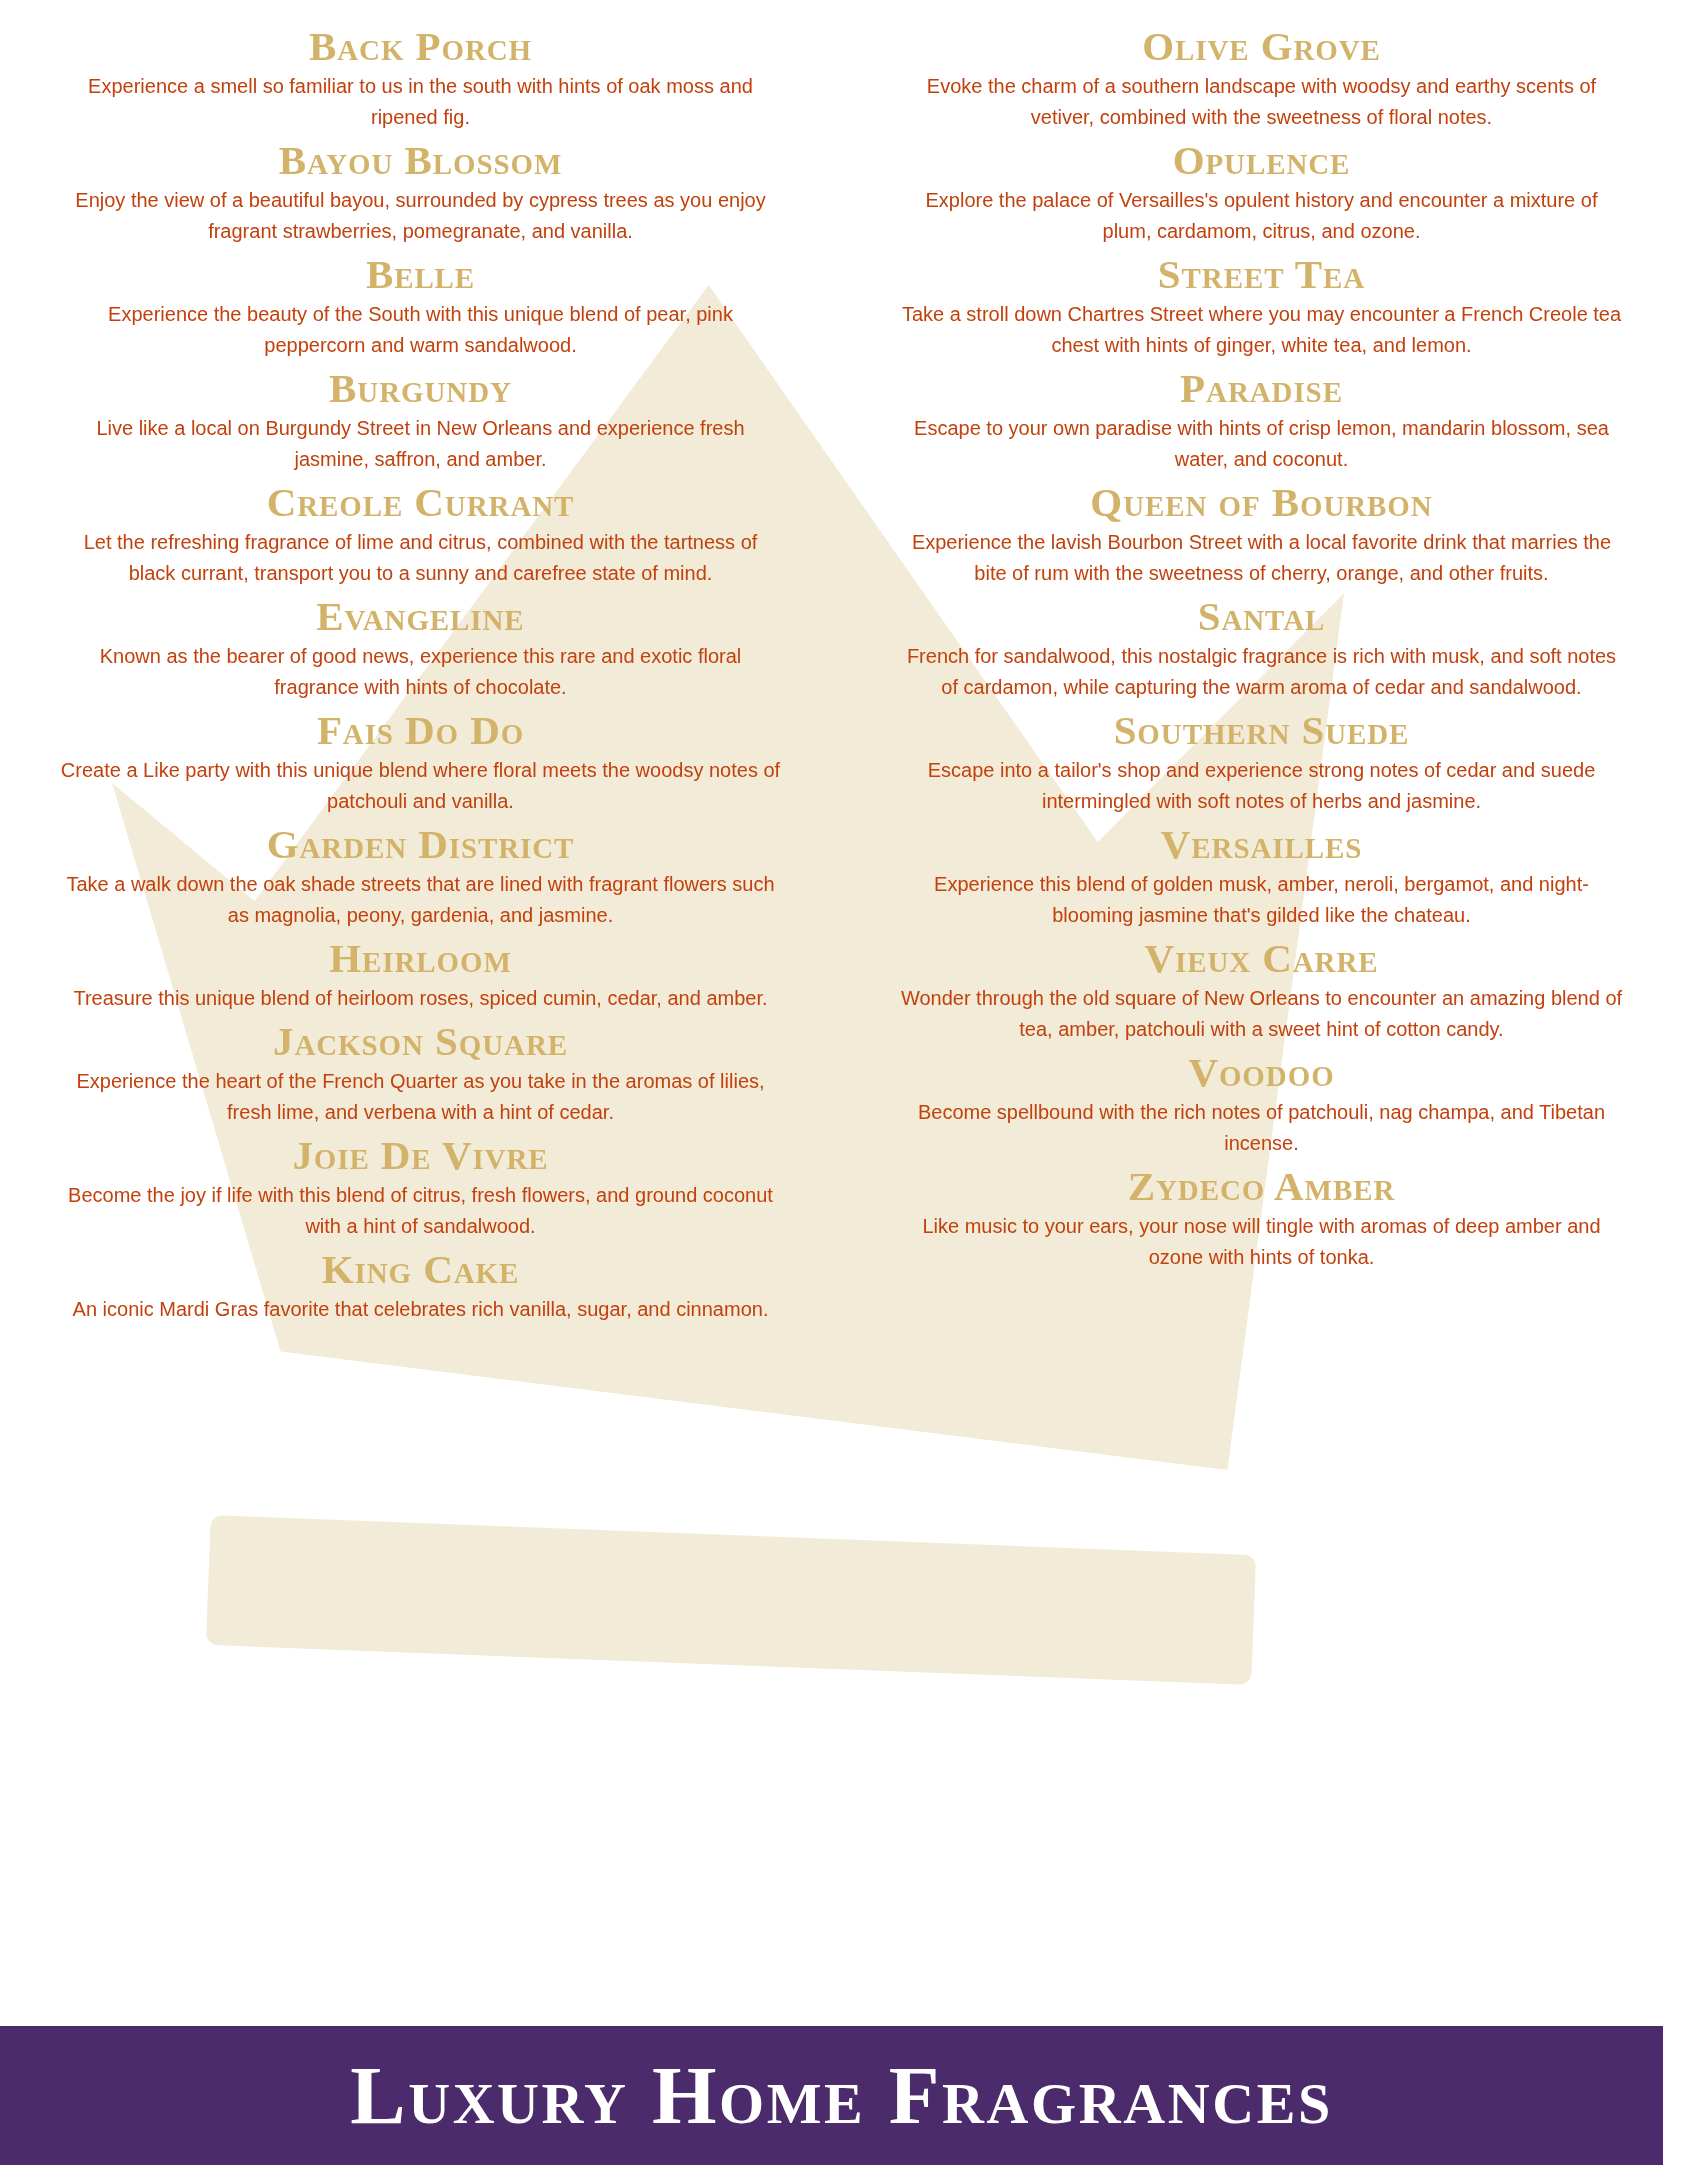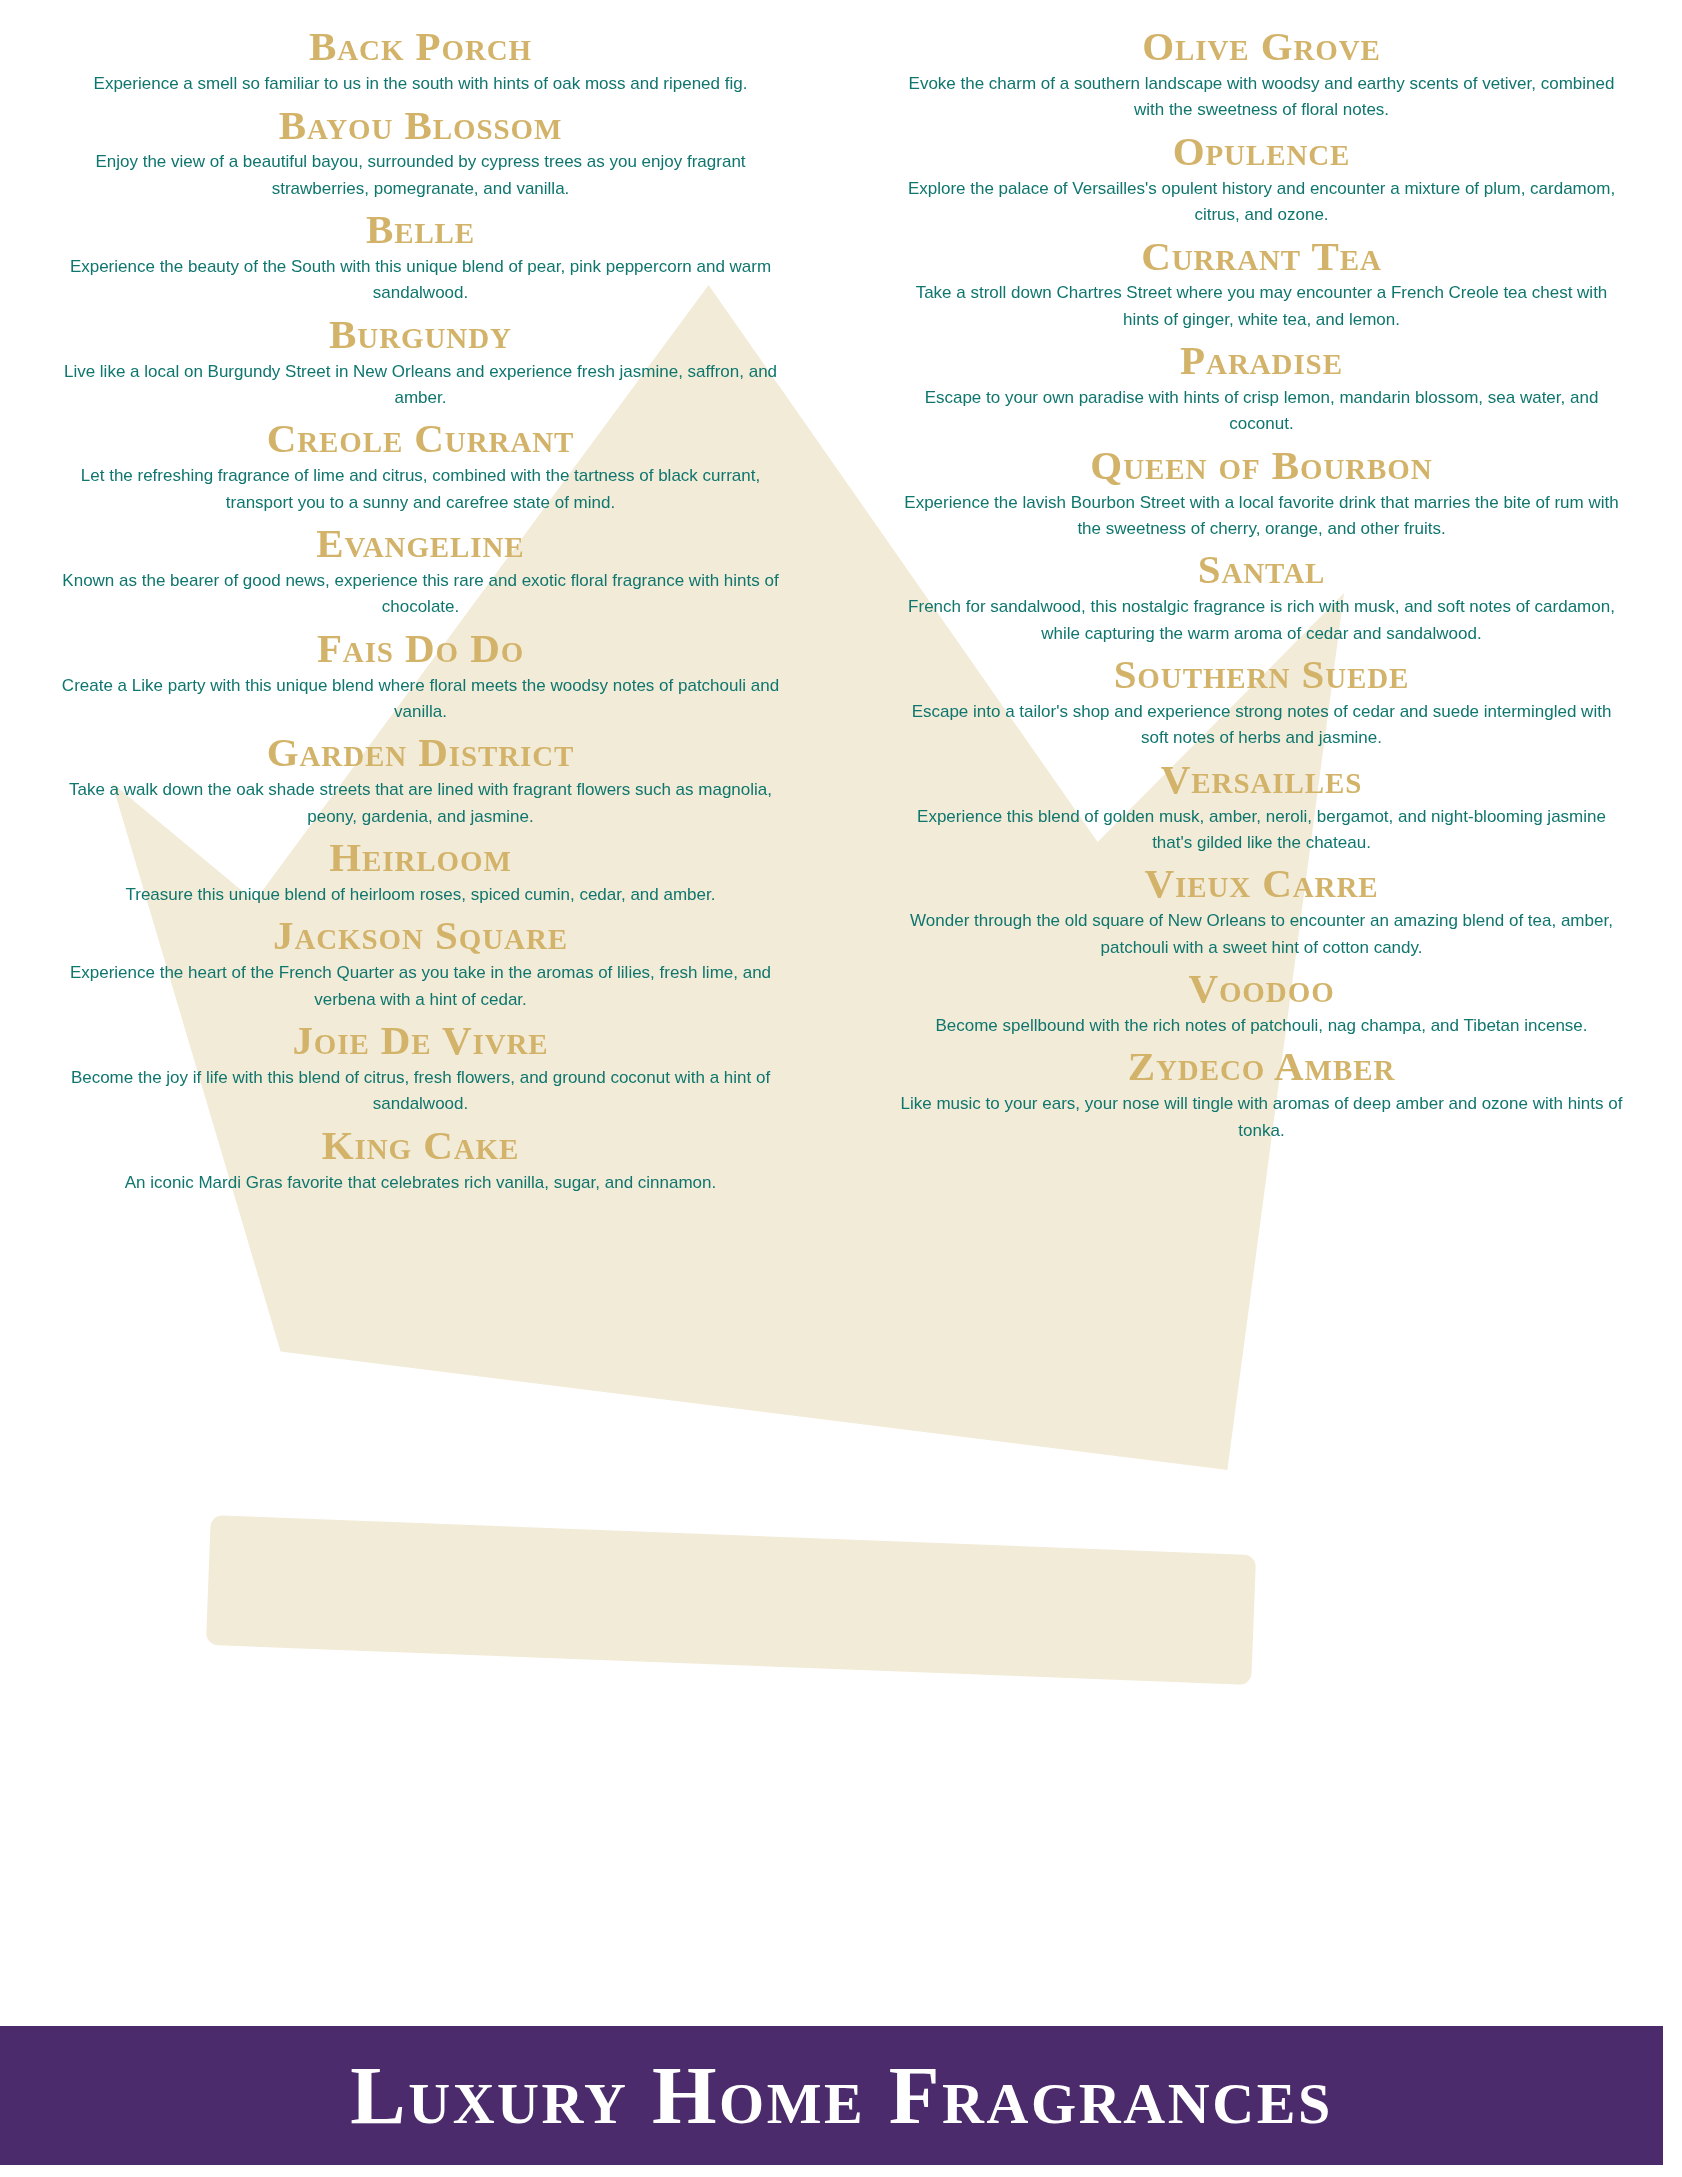--- a/index.html
+++ b/index.html
@@ -53,23 +53,23 @@
     font-family: "Liberation Serif", serif;
     font-variant: small-caps;
     font-weight: 700;
     font-size: 41px;
     line-height: 1.1;
     letter-spacing: 0.9px;
     color: #d2b369;
     margin: 5.2px 0 1.7px 0;
   }
   .frag-desc {
-    font-size: 17px;
+    font-size: 20px;
     line-height: 1.55;
-    color: #0f766e;
+    color: #c2410c;
     margin: 0 0 5.2px 0;
     text-align: center;
   }
   
   .banner {
     position: absolute;
     left: 0;
     bottom: 12px;
     width: 1683px;
     height: 139px;
@@ -152,21 +152,21 @@
     <div class="col">
       <section>
         <h2 class="frag-name">Olive Grove</h2>
         <p class="frag-desc">Evoke the charm of a southern landscape with woodsy and earthy scents of vetiver, combined with the sweetness of floral notes.</p>
       </section>
       <section>
         <h2 class="frag-name">Opulence</h2>
         <p class="frag-desc">Explore the palace of Versailles's opulent history and encounter a mixture of plum, cardamom, citrus, and ozone.</p>
       </section>
       <section>
-        <h2 class="frag-name">Currant Tea</h2>
+        <h2 class="frag-name">Street Tea</h2>
         <p class="frag-desc">Take a stroll down Chartres Street where you may encounter a French Creole tea chest with hints of ginger, white tea, and lemon.</p>
       </section>
       <section>
         <h2 class="frag-name">Paradise</h2>
         <p class="frag-desc">Escape to your own paradise with hints of crisp lemon, mandarin blossom, sea water, and coconut.</p>
       </section>
       <section>
         <h2 class="frag-name">Queen of Bourbon</h2>
         <p class="frag-desc">Experience the lavish Bourbon Street with a local favorite drink that marries the bite of rum with the sweetness of cherry, orange, and other fruits.</p>
       </section>

